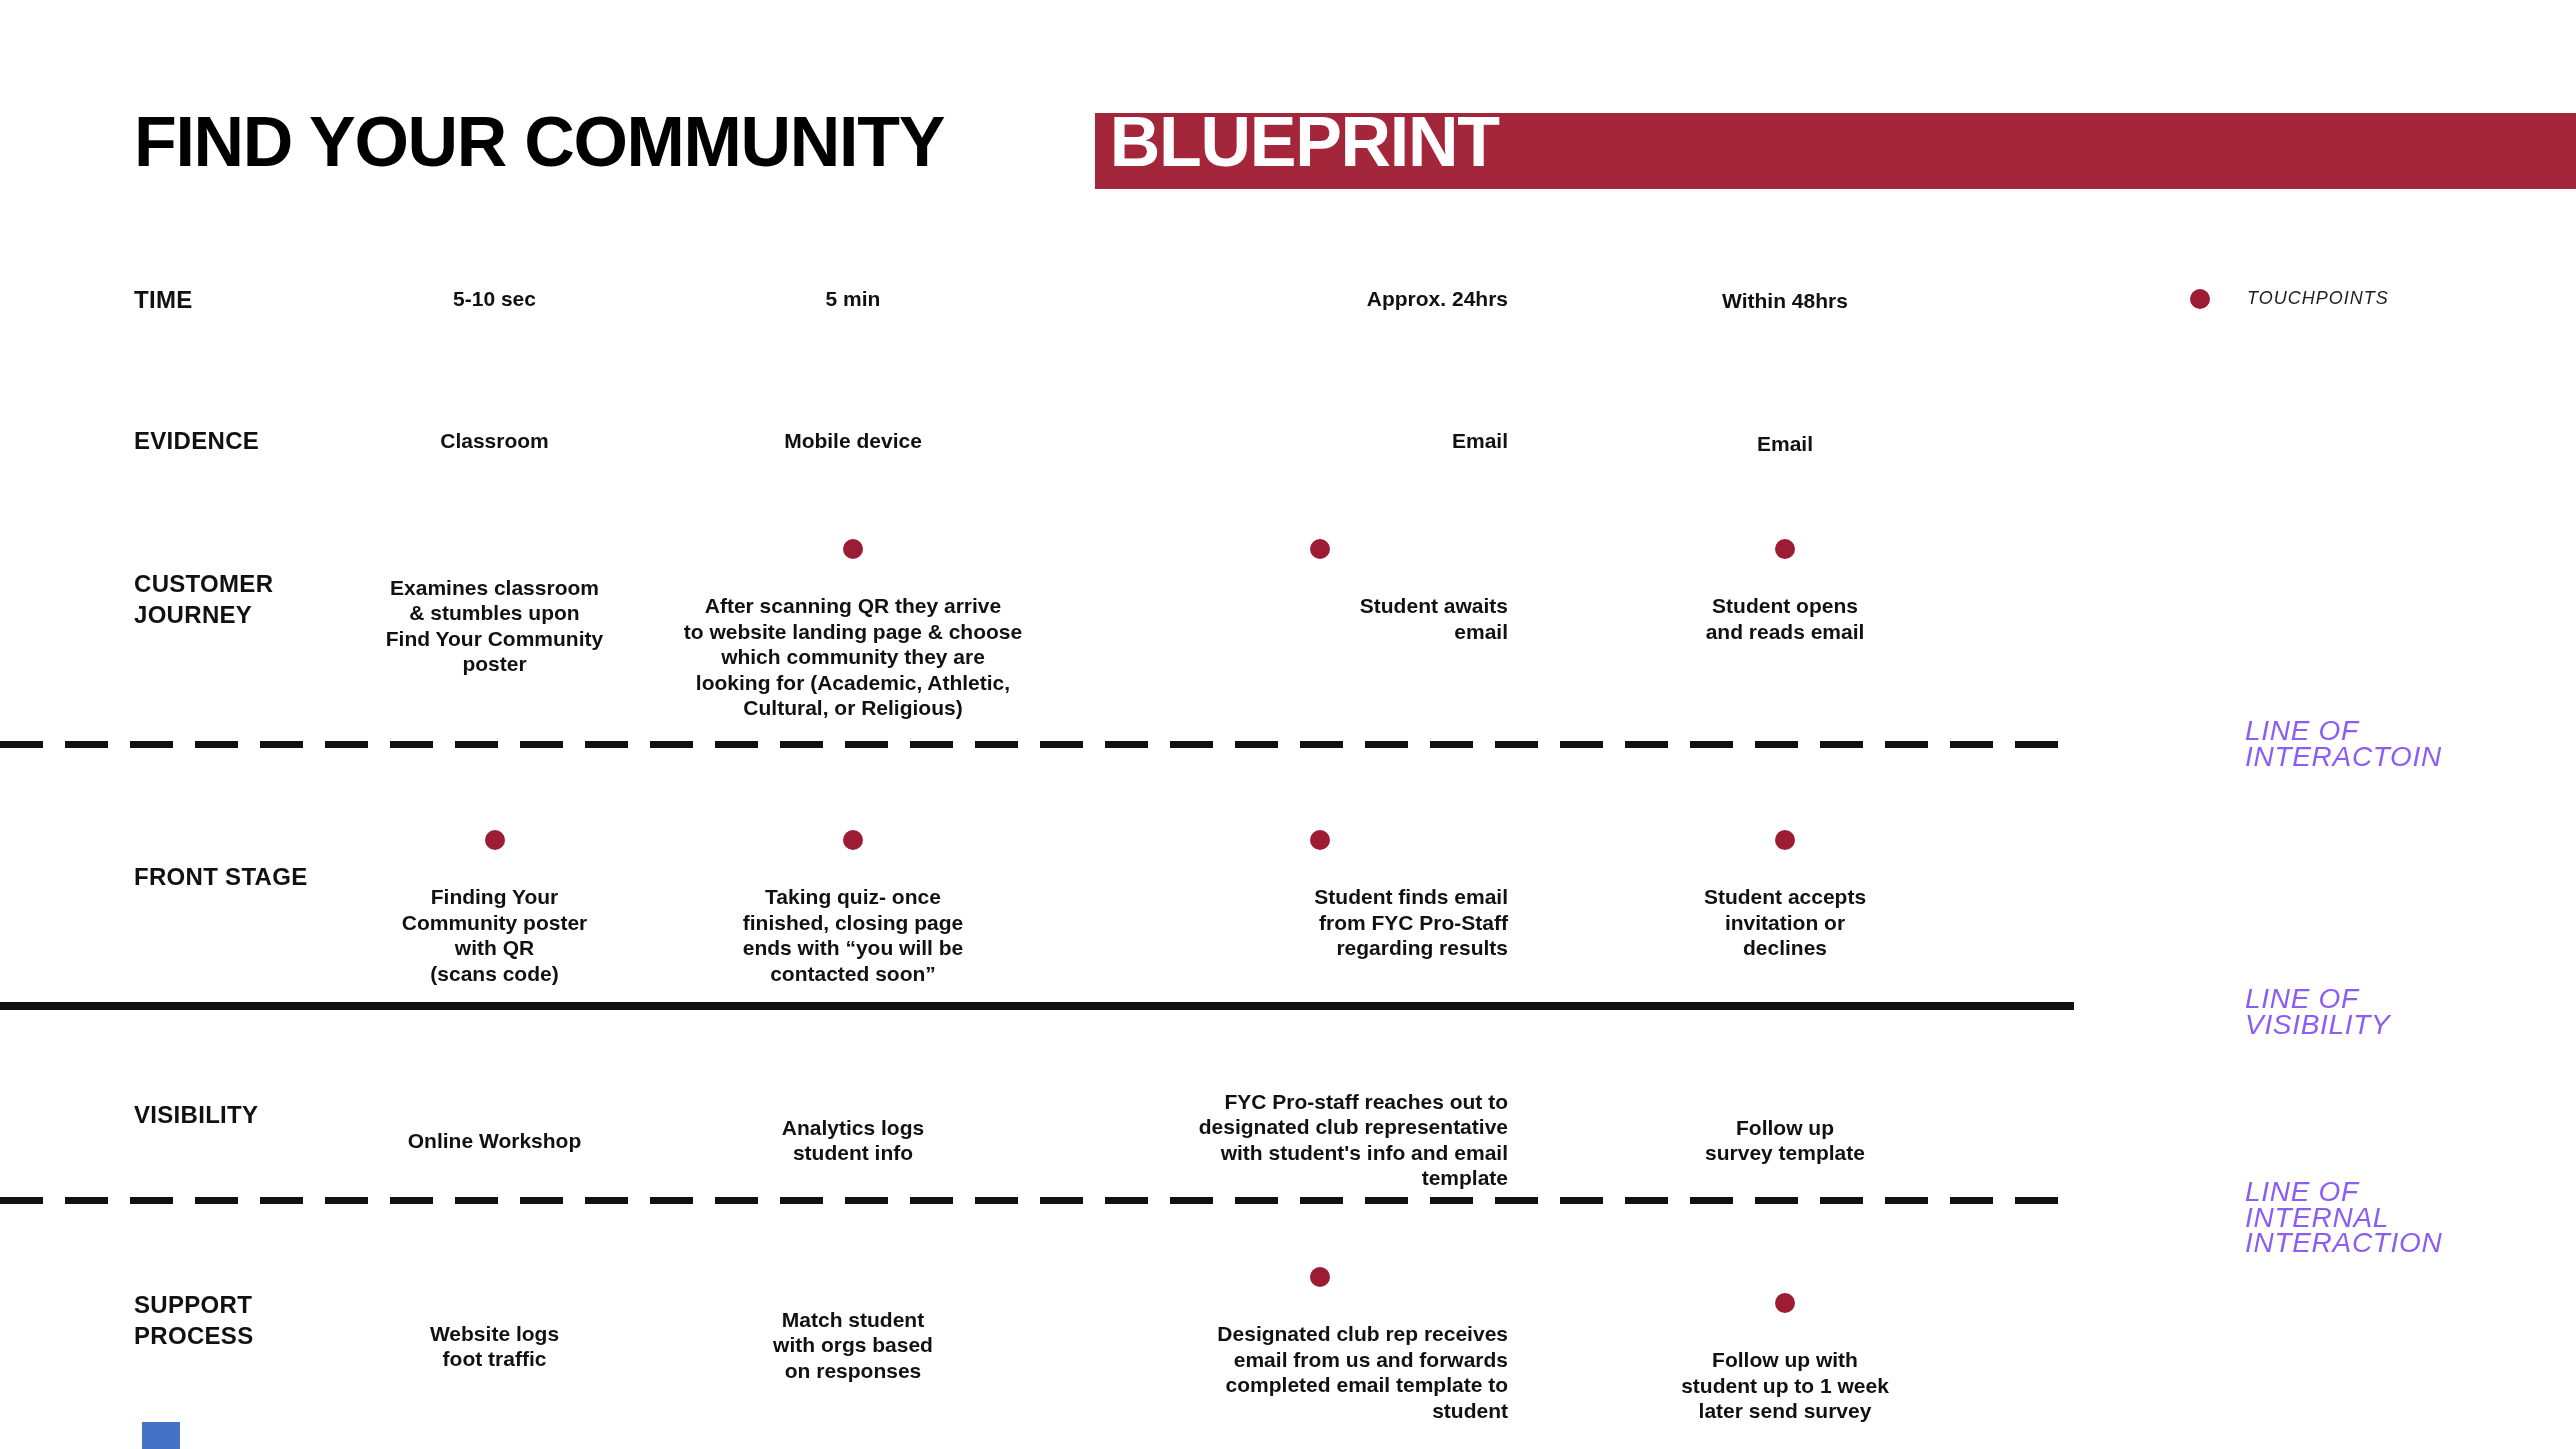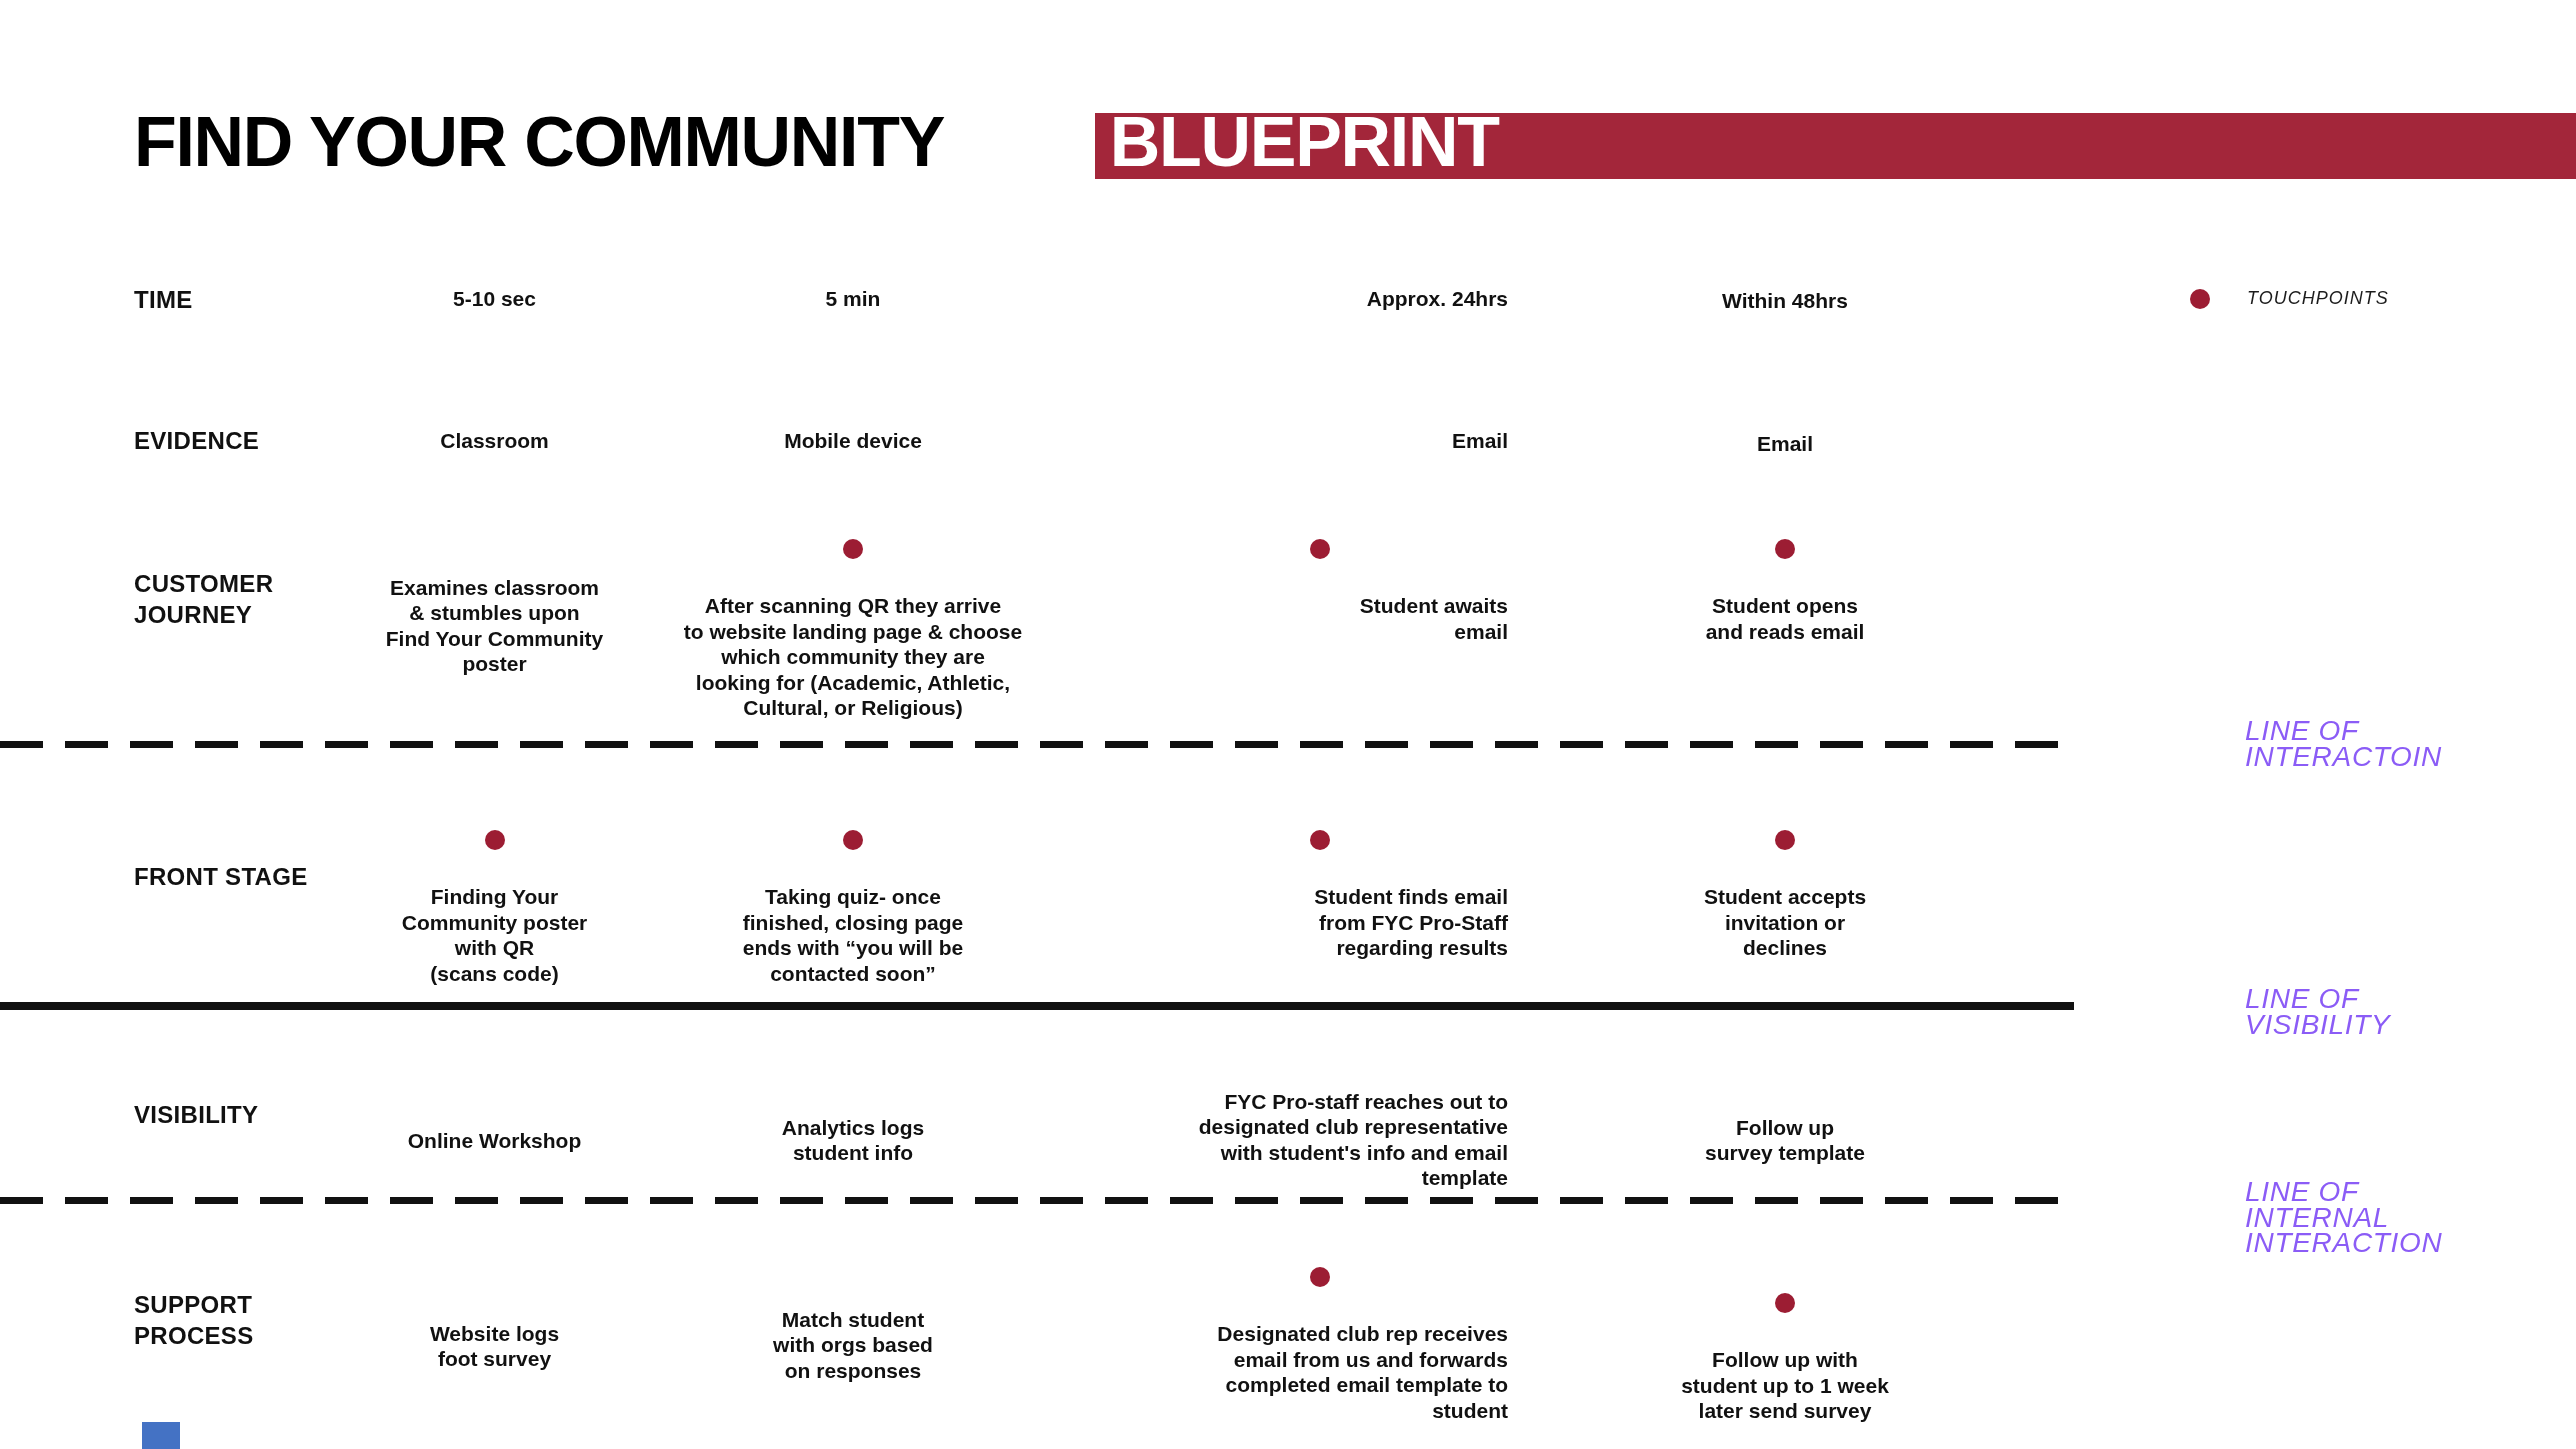--- a/index.html
+++ b/index.html
@@ -25,21 +25,21 @@
     font-weight: 700;
     letter-spacing: -1.3px;
     color: #000000;
     white-space: nowrap;
   }
   .title-banner {
     position: absolute;
     left: 1095px;
     right: 0;
     top: 113px;
-    height: 66px;
+    height: 76px;
     background: #A3263A;
   }
   .title-banner .banner-text {
     position: absolute;
     left: 14.8px;
     top: -8px;
     height: 74px;
     line-height: 74px;
     font-size: 70px;
     font-weight: 700;
@@ -251,21 +251,21 @@
   </div>
 
   <div class="line-dashed" style="top:1197px"></div>
   <div class="sep-label" style="top:1179px">LINE OF
 INTERNAL INTERACTION</div>
 
   <div class="rowlabel" style="top:1289px">SUPPORT
 PROCESS</div>
   <div class="cell c1" style="top:1295px">
     <span>Website logs
-foot survey</span>
+foot traffic</span>
   </div>
   <div class="cell c2" style="top:1281px">
     <span>Match student
 with orgs based
 on responses</span>
   </div>
   <div class="cell c3" style="top:1241px">
     <div class="dot"></div>
     <span>Designated club rep receives
 email from us and forwards

